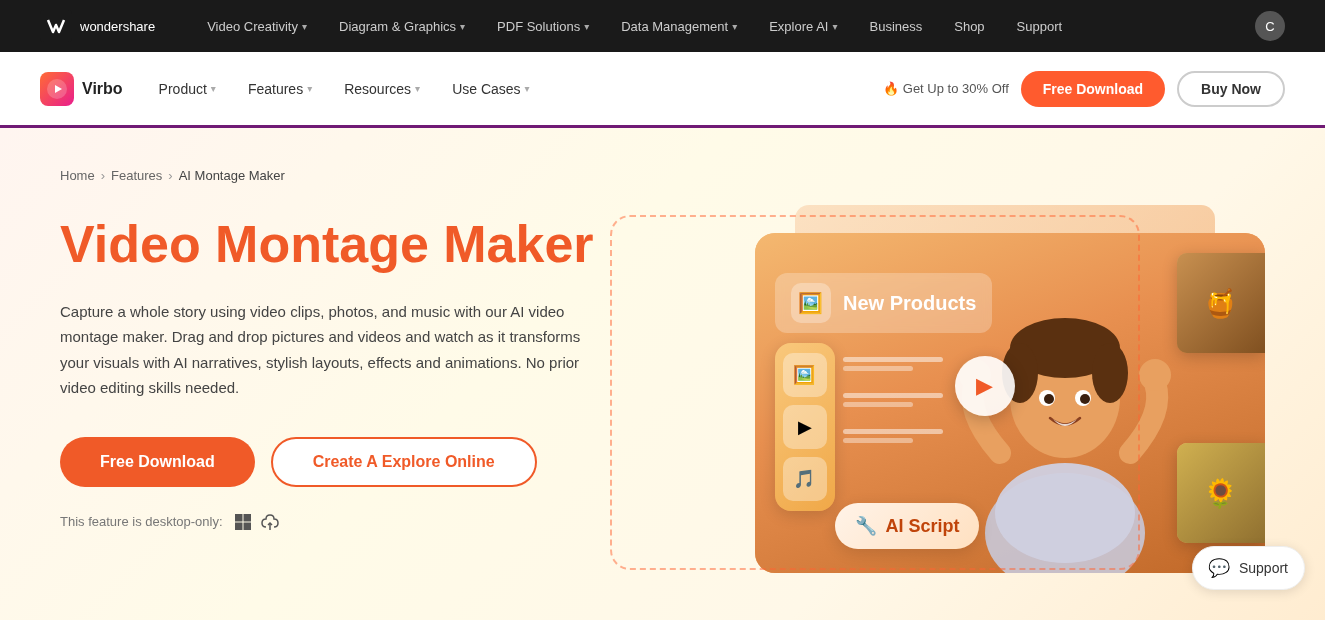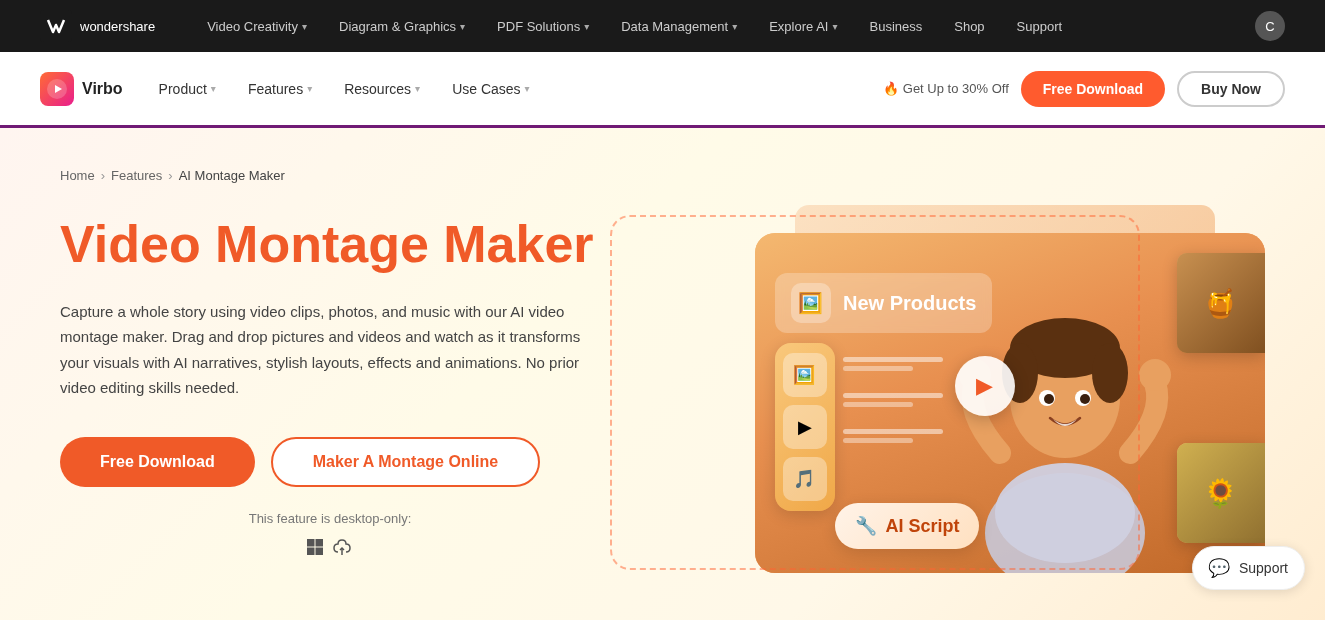--- a/index.html
+++ b/index.html
@@ -211,21 +211,20 @@
       font-weight: 700;
       cursor: pointer;
       white-space: nowrap;
     }
     .desktop-note {
       font-size: 13px;
       color: #777;
       display: flex;
       align-items: center;
       gap: 10px;
-      flex-direction: column;
     }
     .desktop-icons {
       display: flex;
       align-items: center;
       gap: 8px;
     }
     .win-icon {
       width: 20px;
       height: 20px;
       display: flex;
@@ -455,21 +454,21 @@
     <span class="breadcrumb-sep">›</span>
     <span class="current">AI Montage Maker</span>
   </div>
 
   <div class="hero-content">
     <div class="hero-left">
       <h1 class="hero-title">Video Montage Maker</h1>
       <p class="hero-desc">Capture a whole story using video clips, photos, and music with our AI video montage maker. Drag and drop pictures and videos and watch as it transforms your visuals with AI narratives, stylish layouts, effects and animations. No prior video editing skills needed.</p>
       <div class="hero-buttons">
         <button class="btn-hero-download">Free Download</button>
-        <button class="btn-hero-online">Maker A Montage Online</button>
+        <button class="btn-hero-online">Create A Explore Online</button>
       </div>
       <div class="desktop-note">
         <span>This feature is desktop-only:</span>
         <div class="desktop-icons">
           <div class="win-icon">
             <svg width="18" height="18" viewBox="0 0 18 18">
               <rect x="1" y="1" width="7.5" height="7.5" fill="#555"></rect>
               <rect x="9.5" y="1" width="7.5" height="7.5" fill="#555"></rect>
               <rect x="1" y="9.5" width="7.5" height="7.5" fill="#555"></rect>
               <rect x="9.5" y="9.5" width="7.5" height="7.5" fill="#555"></rect>

